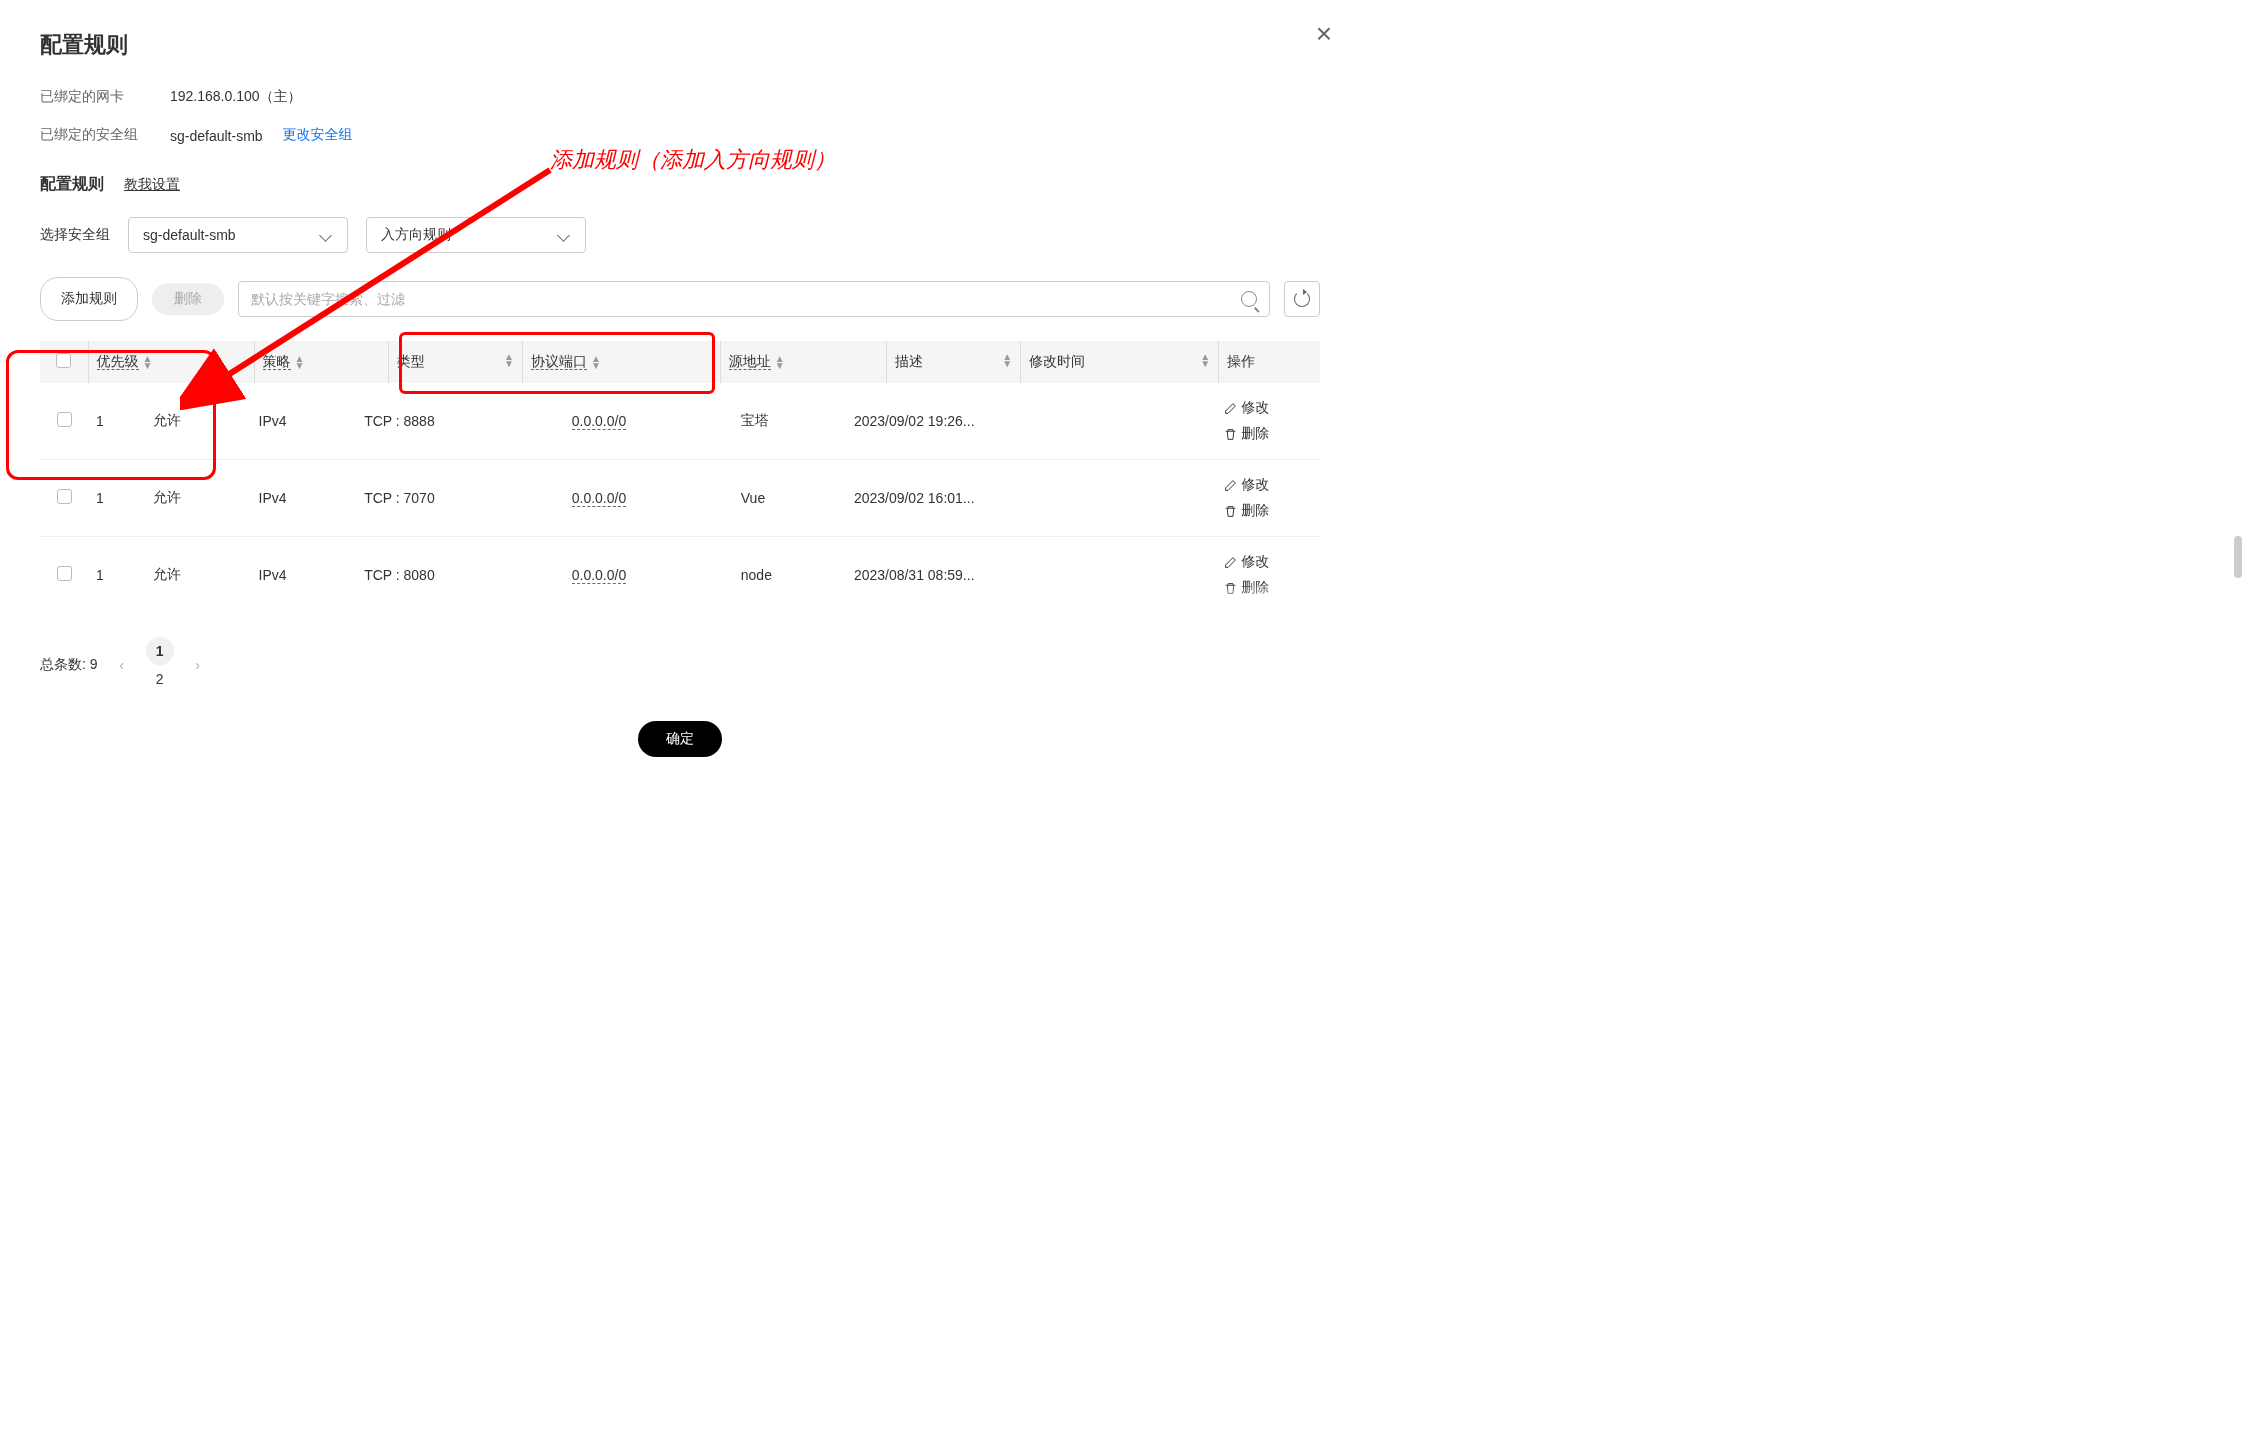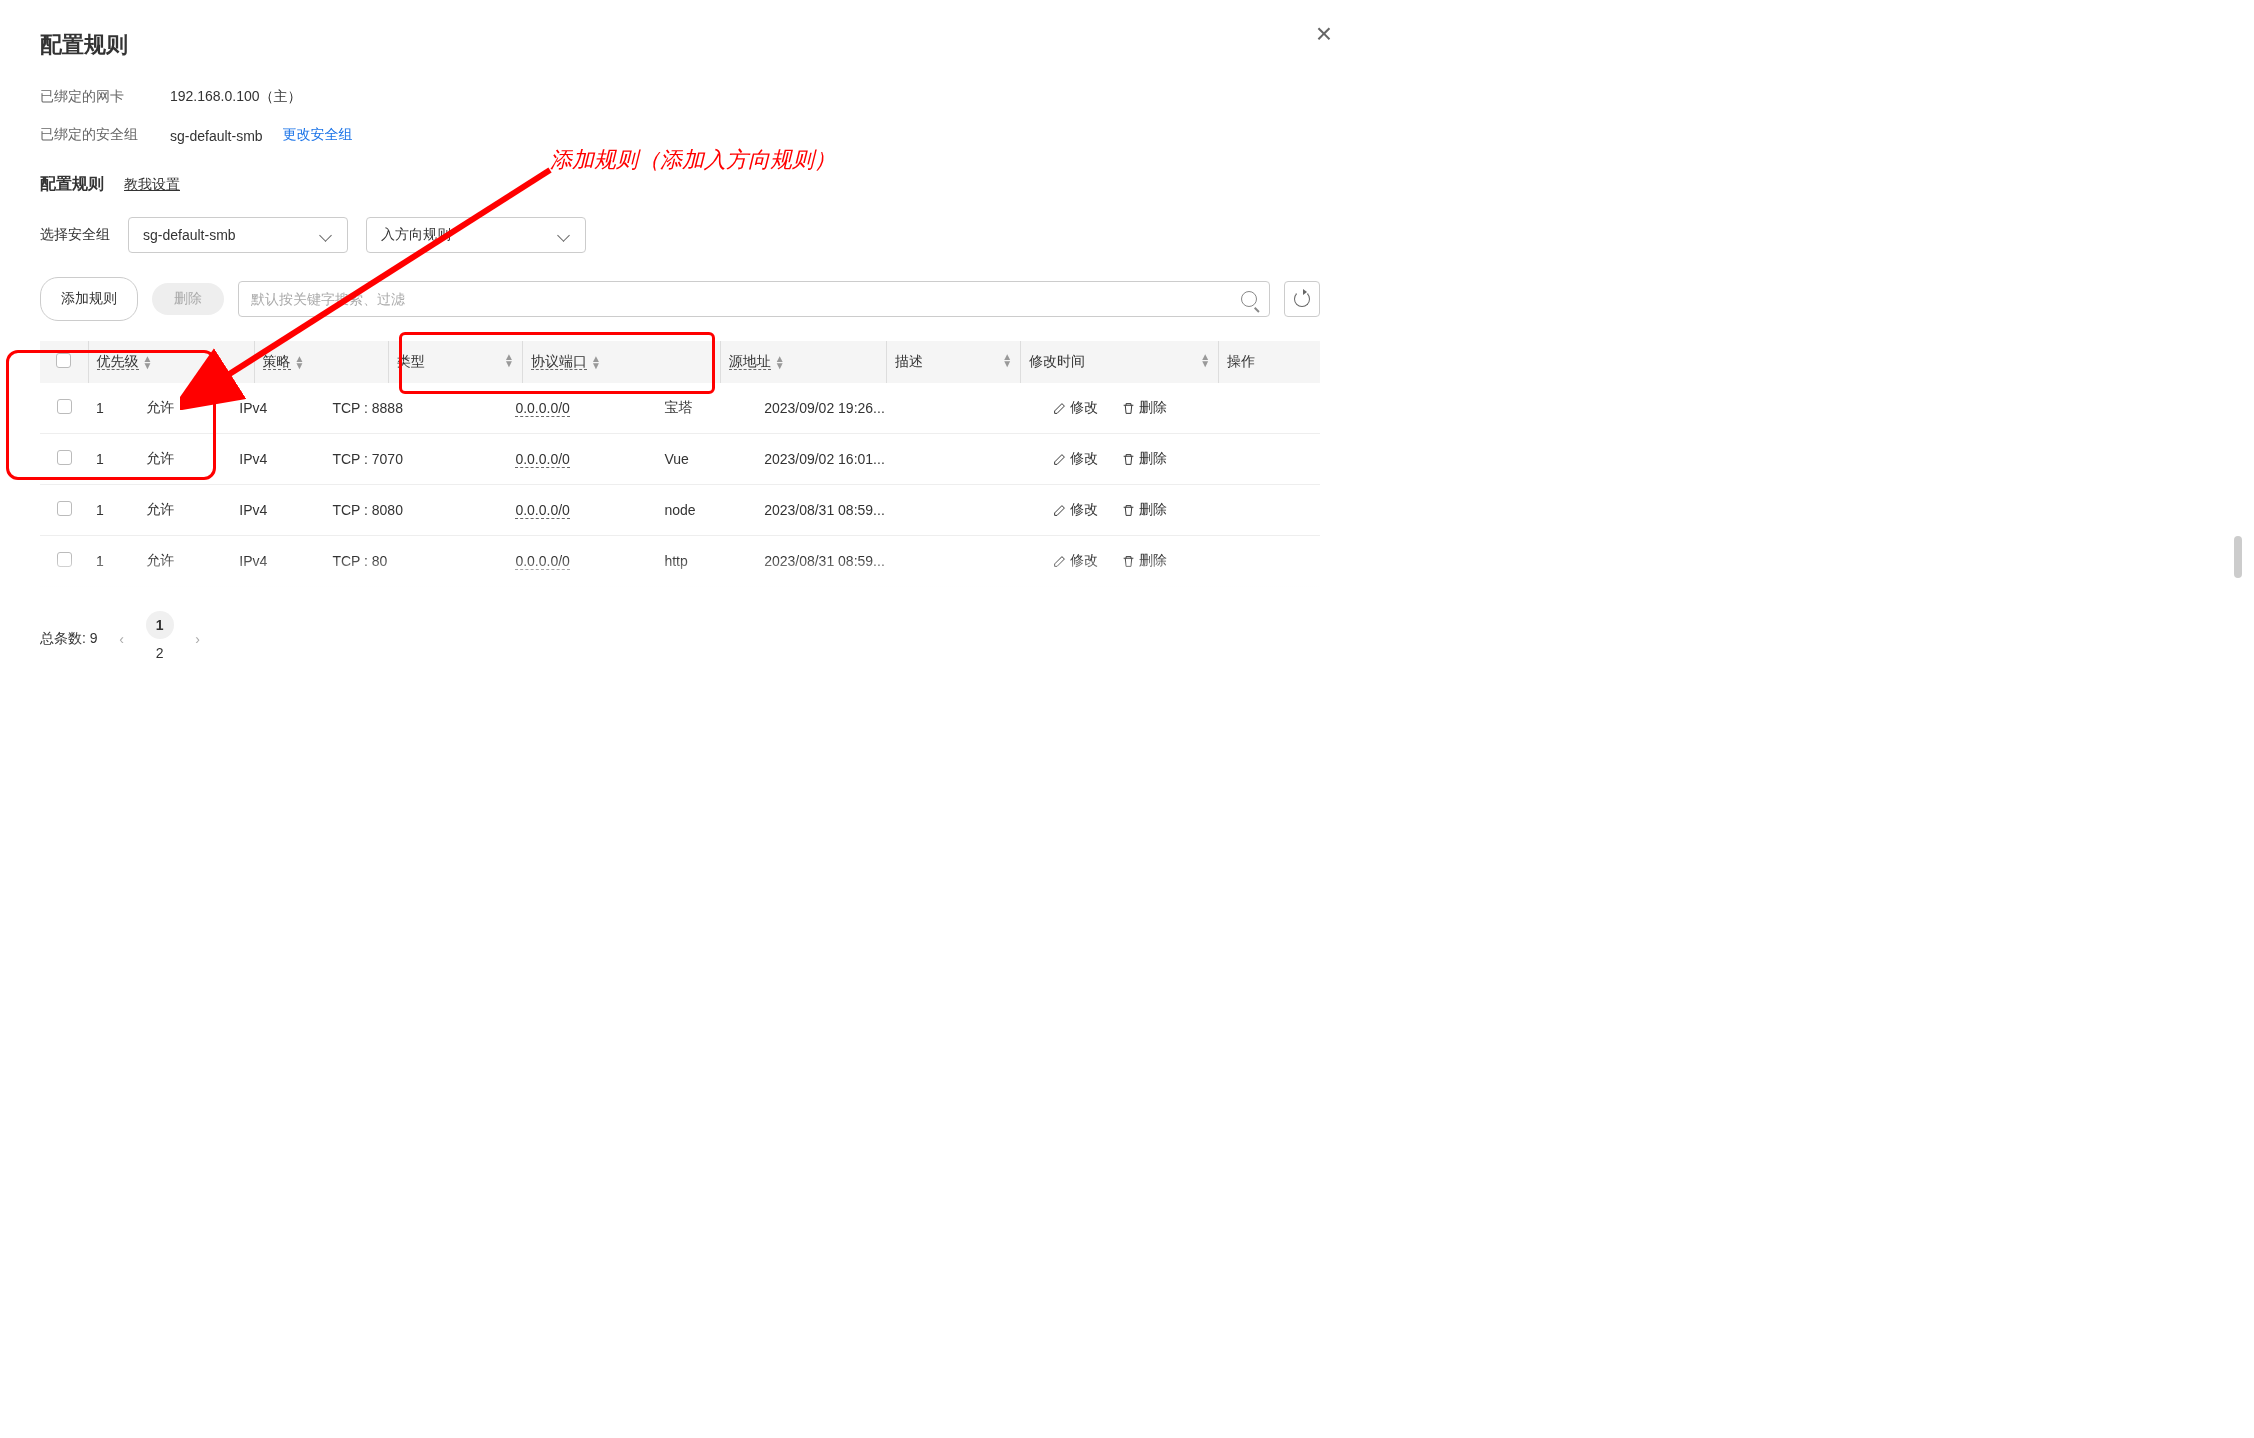--- a/index.html
+++ b/index.html
@@ -247,21 +247,22 @@
       display: inline-block;
       cursor: pointer;
       background: #fff;
     }
     .dotted {
       border-bottom: 1px dashed #666;
     }
     .action-cell {
       display: flex;
       align-items: center;
-      gap: 24px;
+      gap: 8px;
+      flex-direction: column;
     }
     .action-link {
       display: flex;
       align-items: center;
       gap: 4px;
       cursor: pointer;
       color: #333;
     }
     .edit-icon {
       width: 13px;
@@ -558,20 +559,23 @@
   <div class="pagination">
     <span>总条数:  9</span>
     <button class="page-btn page-arrow">‹</button>
     <span id="page-buttons">
         <button class="page-btn active">1</button>
         <button class="page-btn">2</button>
       </span>
     <button class="page-btn page-arrow">›</button>
   </div>
 
+  <div class="footer">
+    <button class="btn-primary">确定</button>
+  </div>
 </div>
 
 <div class="annotation-text">添加规则（添加入方向规则）</div>
 <svg class="arrow-svg">
   <defs>
     <marker id="arrowhead" markerWidth="12" markerHeight="12" refX="2" refY="5" orient="auto">
       <polygon points="0 0, 12 5, 0 10" fill="red"></polygon>
     </marker>
   </defs>
   <line x1="370" y1="20" x2="40" y2="230" stroke="red" stroke-width="6" marker-end="url(#arrowhead)"></line>

